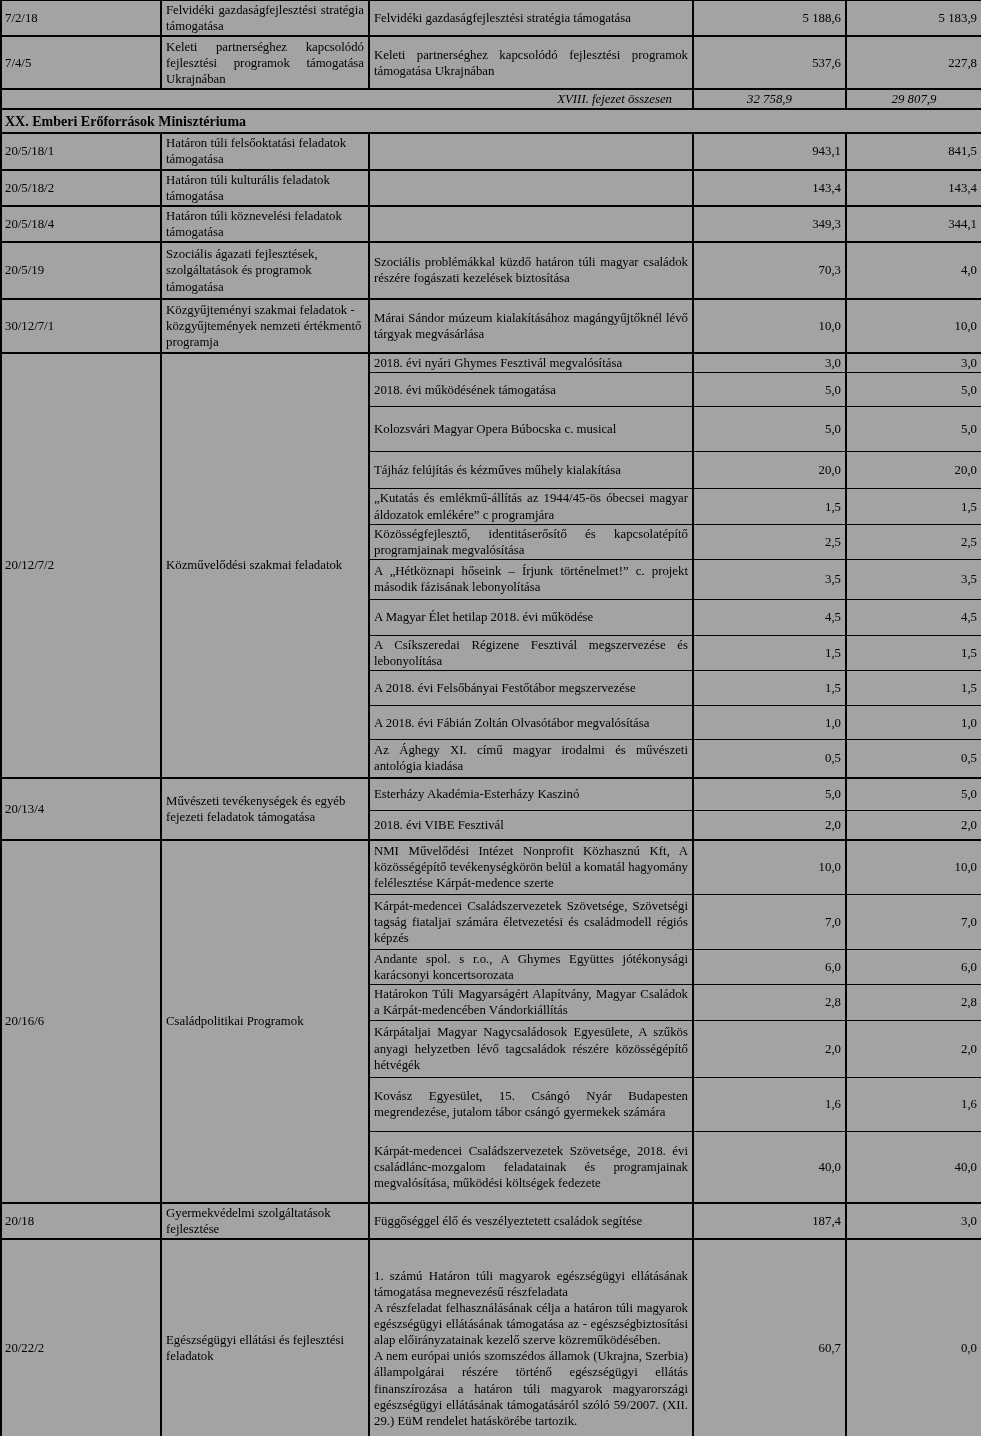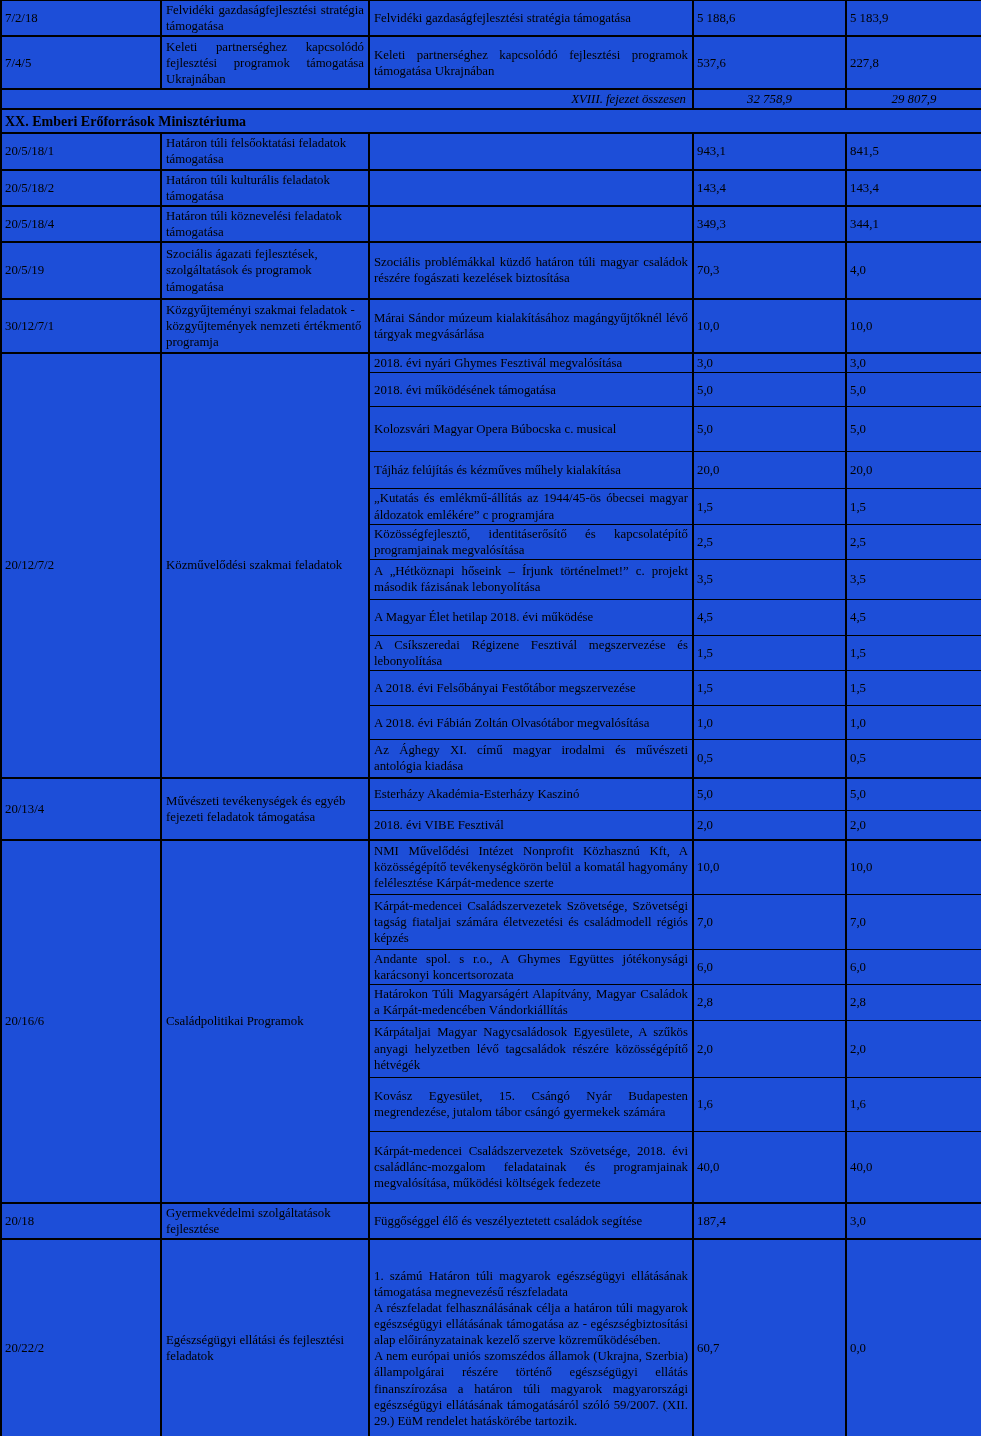--- a/index.html
+++ b/index.html
@@ -1,37 +1,37 @@
 <!DOCTYPE html>
 <html><head>
 <meta charset="utf-8">
 <style>
   html, body { margin: 0; padding: 0; background: #ffffff; }
   .page {
-    width: 981px; height: 1436px; overflow: hidden; background: #1d4ed8;
+    width: 981px; height: 1436px; overflow: hidden; background: #a3a3a3;
     position: relative;
   }
   table.budget {
     border-collapse: collapse; table-layout: fixed; width: 981px;
     font-family: "Liberation Serif", serif; font-size: 12.8px;
     line-height: 1.26; color: #000;
     border: 2px solid #000; border-top: 1px solid #000;
   }
   td {
     border: solid #000; border-width: 1px 2px;
     vertical-align: middle; padding: 1px 3px; overflow: hidden;
     word-wrap: break-word;
   }
   td.c-code { padding-left: 3px; }
   td.c-prog { padding: 1px 4px; }
   td.c-desc { text-align: justify; padding: 1px 4px; }
   td.c-desc div { text-align: justify; }
   td.just  { text-align: justify; }
-  td.c-val { padding-right: 4px; }
-  td.sum-label { text-align: right; font-style: italic; padding-right: 6px; margin-left: 28px; }
+  td.c-val { text-align: right; padding-right: 4px; }
+  td.sum-label { text-align: right; font-style: italic; padding-right: 20px; margin-left: 28px; }
   td.sum-val   { text-align: center; font-style: italic; }
   td.sec-title {
     font-weight: bold; font-size: 14px; border-left-width: 0;
     border-right-width: 0; padding-left: 3px; text-align: left;
   }
   tr.t2 > td { border-top-width: 2px; }
 </style>
 </head>
 <body>
 

